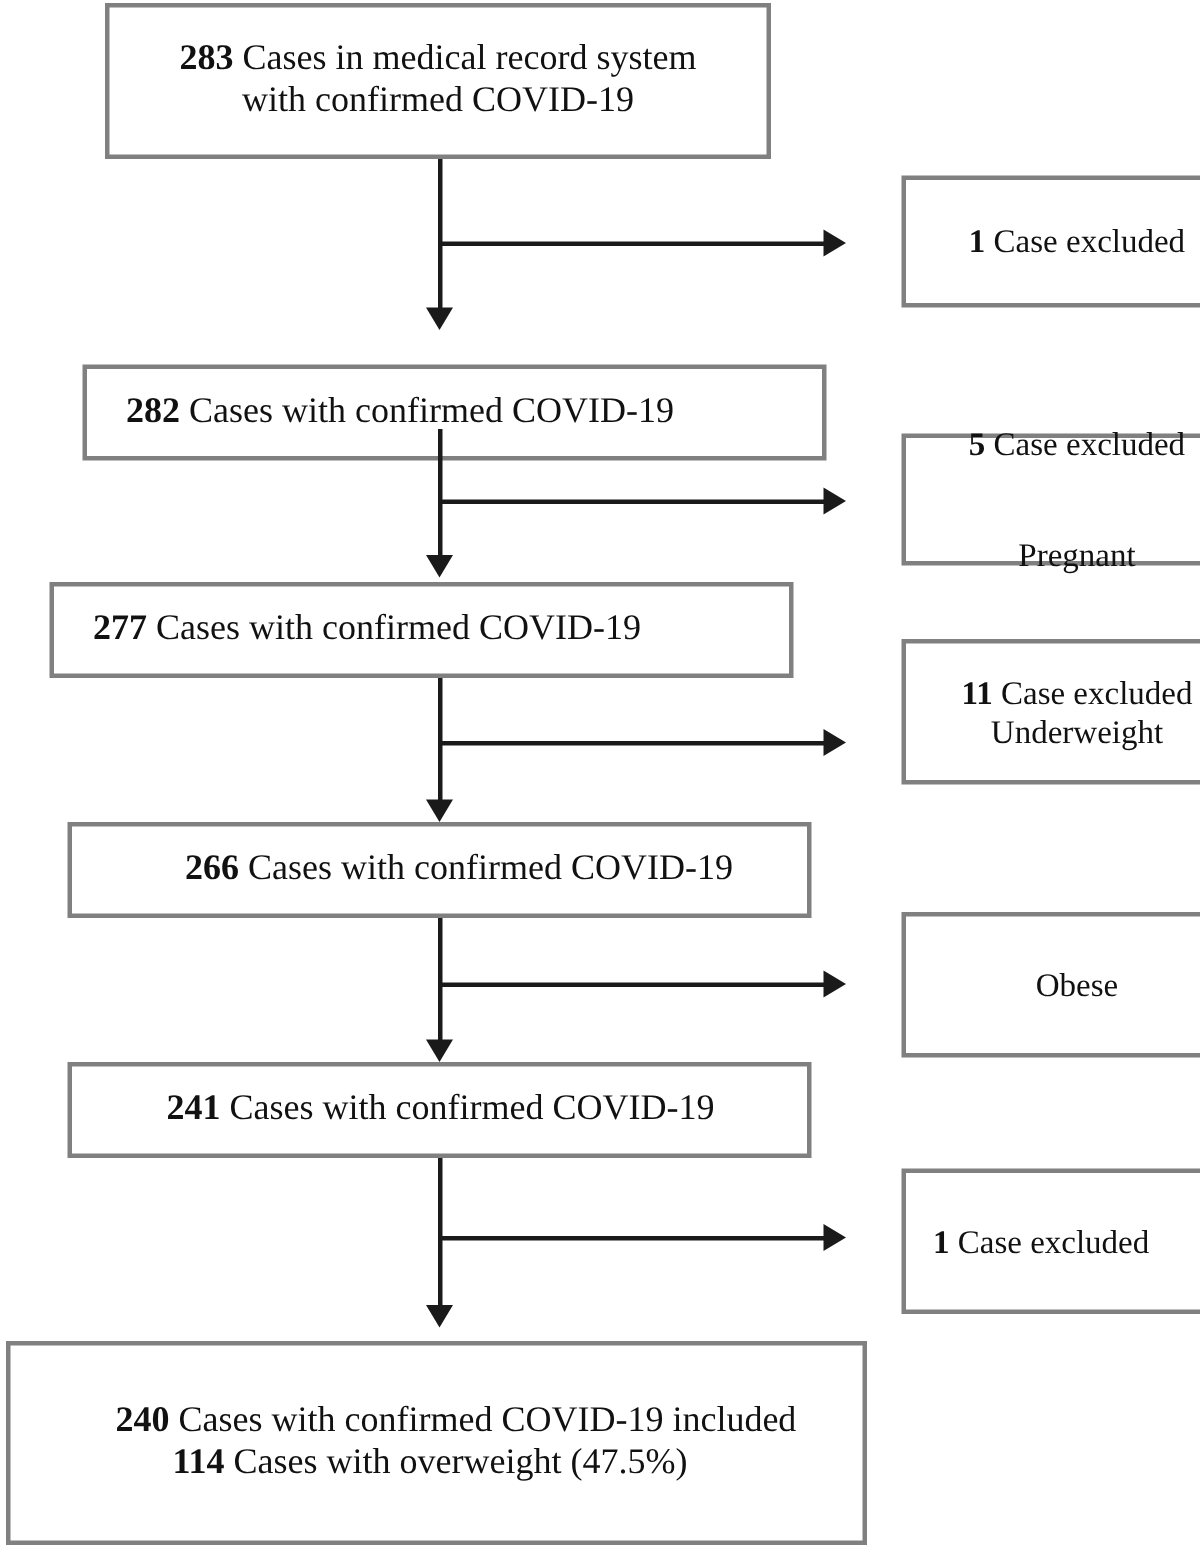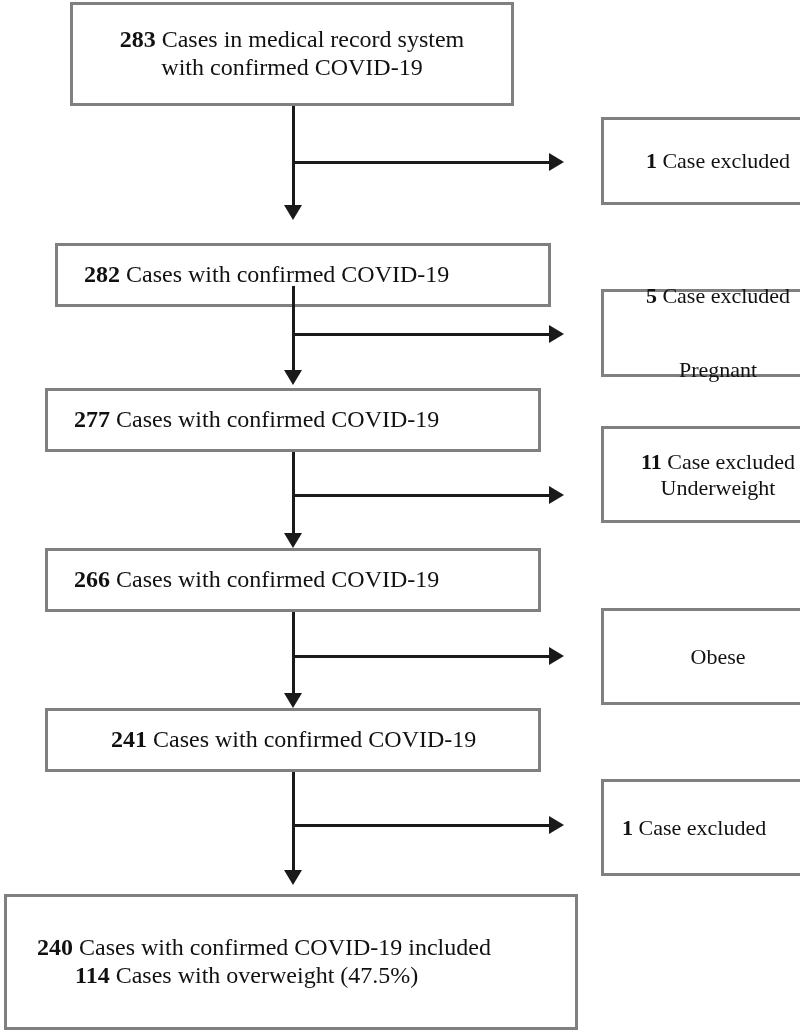--- a/index.html
+++ b/index.html
@@ -51,20 +51,21 @@
     margin-left: 39px;
   }
   .excl-box.left-align {
     text-align: left;
   }
   .excl-box.left-align .line {
     padding-left: 18px;
   }
   .final-box .line {
     padding-left: 30px;
+    margin-left: 40px;
   }
   .final-box .line.indent {
     padding-left: 68px;
   }
   .num {
     font-weight: bold;
   }
   
   .vline {
     position: absolute;
@@ -119,35 +120,35 @@
   <div class="vline" style="left:292px; top:286px; height:90px;"></div>
   <div class="hline" style="left:292px; top:333px; width:262px;"></div>
   <div class="arrow-right" style="left:549px; top:325px;"></div>
   <div class="arrow-down" style="left:284px; top:370px;"></div>
 
   <div class="box excl-box" style="left:562px; top:289px; width:234px; height:88px;gap:48px;">
     <div class="line"><span class="num">5</span><span> Case excluded</span></div>
     <div class="line">Pregnant</div>
   </div>
 
-  <div class="box main-box" style="left:45px; top:388px; width:496px; height:64px;">
+  <div class="box main-box" style="left:33px; top:388px; width:496px; height:64px;">
     <div class="line"><span class="num">277</span><span> Cases with confirmed COVID-19</span></div>
   </div>
 
   <div class="vline" style="left:292px; top:452px; height:87px;"></div>
   <div class="hline" style="left:292px; top:494px; width:262px;"></div>
   <div class="arrow-right" style="left:549px; top:486px;"></div>
   <div class="arrow-down" style="left:284px; top:533px;"></div>
 
   <div class="box excl-box" style="left:562px; top:426px; width:234px; height:97px;">
     <div class="line"><span class="num">11</span><span> Case excluded</span></div>
     <div class="line">Underweight</div>
   </div>
 
-  <div class="box main-box" style="left:45px; top:548px; width:496px; height:64px;">
+  <div class="box main-box" style="left:45px; top:548px; width:496px; height:64px;align-items:center;">
     <div class="line"><span class="num">266</span><span> Cases with confirmed COVID-19</span></div>
   </div>
 
   <div class="vline" style="left:292px; top:612px; height:87px;"></div>
   <div class="hline" style="left:292px; top:655px; width:262px;"></div>
   <div class="arrow-right" style="left:549px; top:647px;"></div>
   <div class="arrow-down" style="left:284px; top:693px;"></div>
 
   <div class="box excl-box" style="left:562px; top:608px; width:234px; height:97px;">
     <div class="line">Obese</div>

